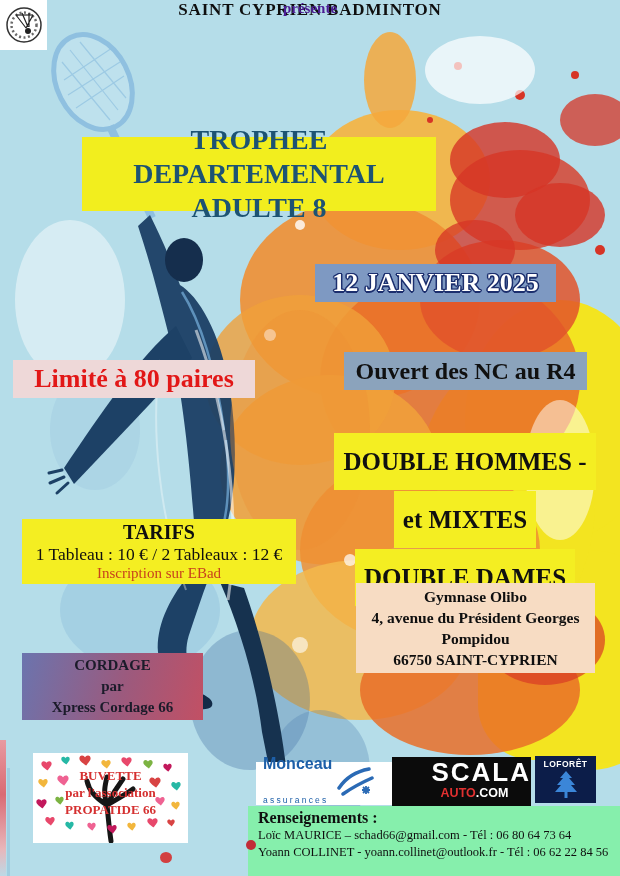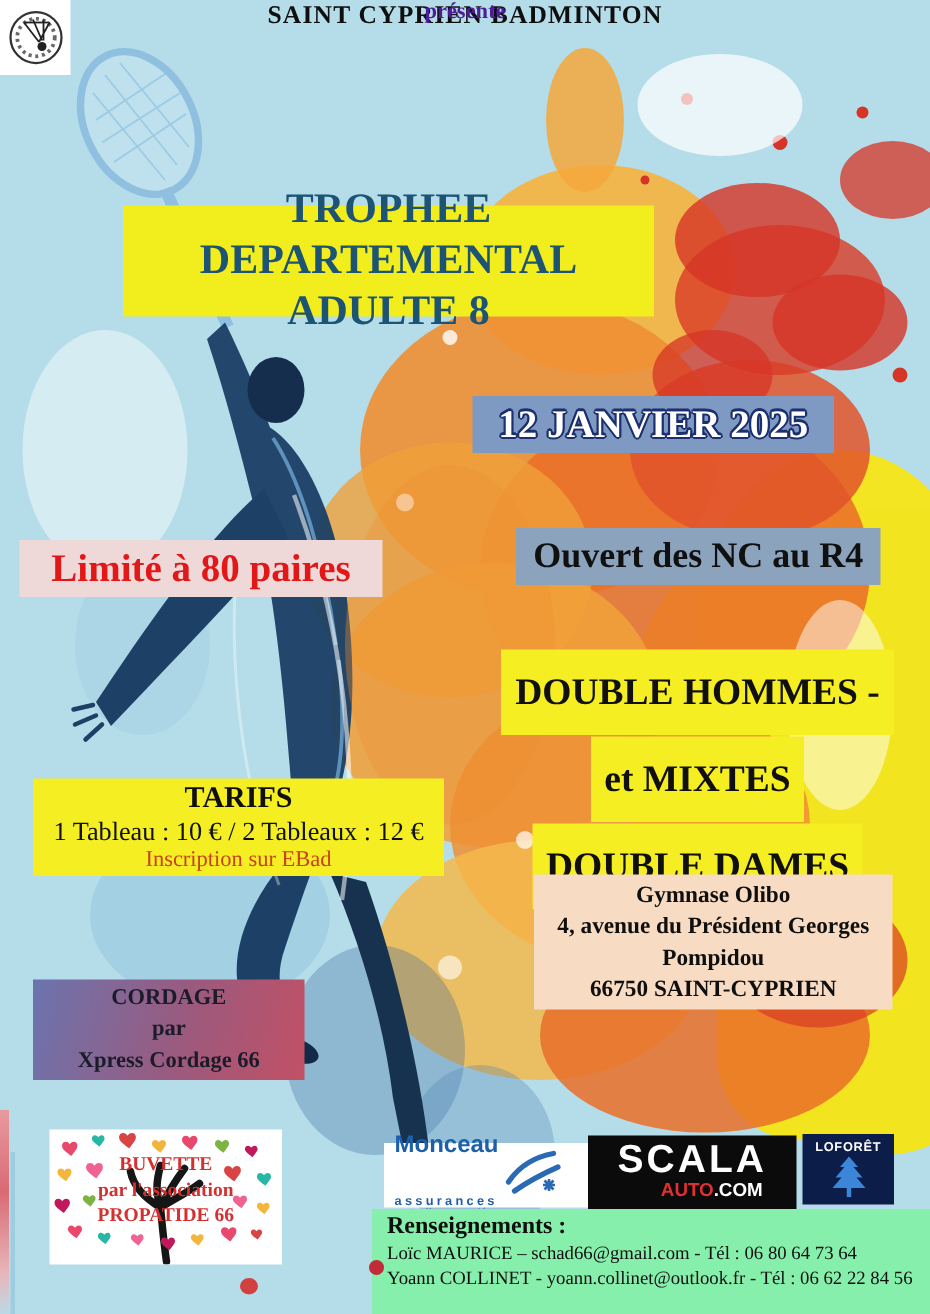--- a/index.html
+++ b/index.html
@@ -55,26 +55,26 @@
 
   .buvette-box { left:33px; top:753px; width:155px; height:90px; background:#ffffff; overflow:hidden; }
   .buvette-box svg { position:absolute; left:0; top:0; }
   .buvette-text { position:absolute; left:0; top:14px; width:100%; text-align:center;
                   font-weight:bold; font-size:13px; line-height:17px; color:#d53030; }
 
   .monceau-box { left:256px; top:762px; width:136px; height:43px; background:#ffffff;
                  display:flex; align-items:center; padding:2px 4px 2px 7px;
                  font-family:"Liberation Sans","DejaVu Sans",sans-serif; }
   .monceau-name { font-weight:bold; font-size:16px; color:#1d5fa8; line-height:15px; }
-  .monceau-type { font-size:8.5px; letter-spacing:2.2px; color:#1d5fa8; font-weight:bold;margin-top:24px; }
+  .monceau-type { font-size:8.5px; letter-spacing:2.2px; color:#1d5fa8; font-weight:normal;margin-top:24px; }
   .monceau-tag { font-size:6.5px; letter-spacing:.6px; color:#1d5fa8; }
 
   .scala-box { left:392px; top:757px; width:139px; height:49px; background:#0b0b0b;
                font-family:"Liberation Sans","DejaVu Sans",sans-serif; text-align:center; }
-  .scala-name { font-weight:bold; font-size:26px; letter-spacing:2px; color:#ffffff; line-height:30px; }
+  .scala-name { font-weight:bold; font-size:26px; letter-spacing:2px; color:#ffffff; line-height:30px;text-align:right; }
   .scala-sub { font-weight:bold; font-size:12.5px; line-height:13px; padding-left:26px; }
   .scala-auto { color:#e03030; } .scala-com { color:#ffffff; }
 
   .loforet-box { left:535px; top:756px; width:61px; height:47px; background:#0c1d49;
                  text-align:center; font-family:"Liberation Sans","DejaVu Sans",sans-serif; }
   .loforet-name { font-weight:bold; font-size:8.5px; letter-spacing:.5px; color:#fff; padding-top:3px; }
 
   .contact-box { left:248px; top:806px; width:372px; height:70px; background:#86efac;
                  padding:3px 4px 0 10px; }
   .contact-heading { font-weight:bold; font-size:16px; color:#0f0f0f; }

